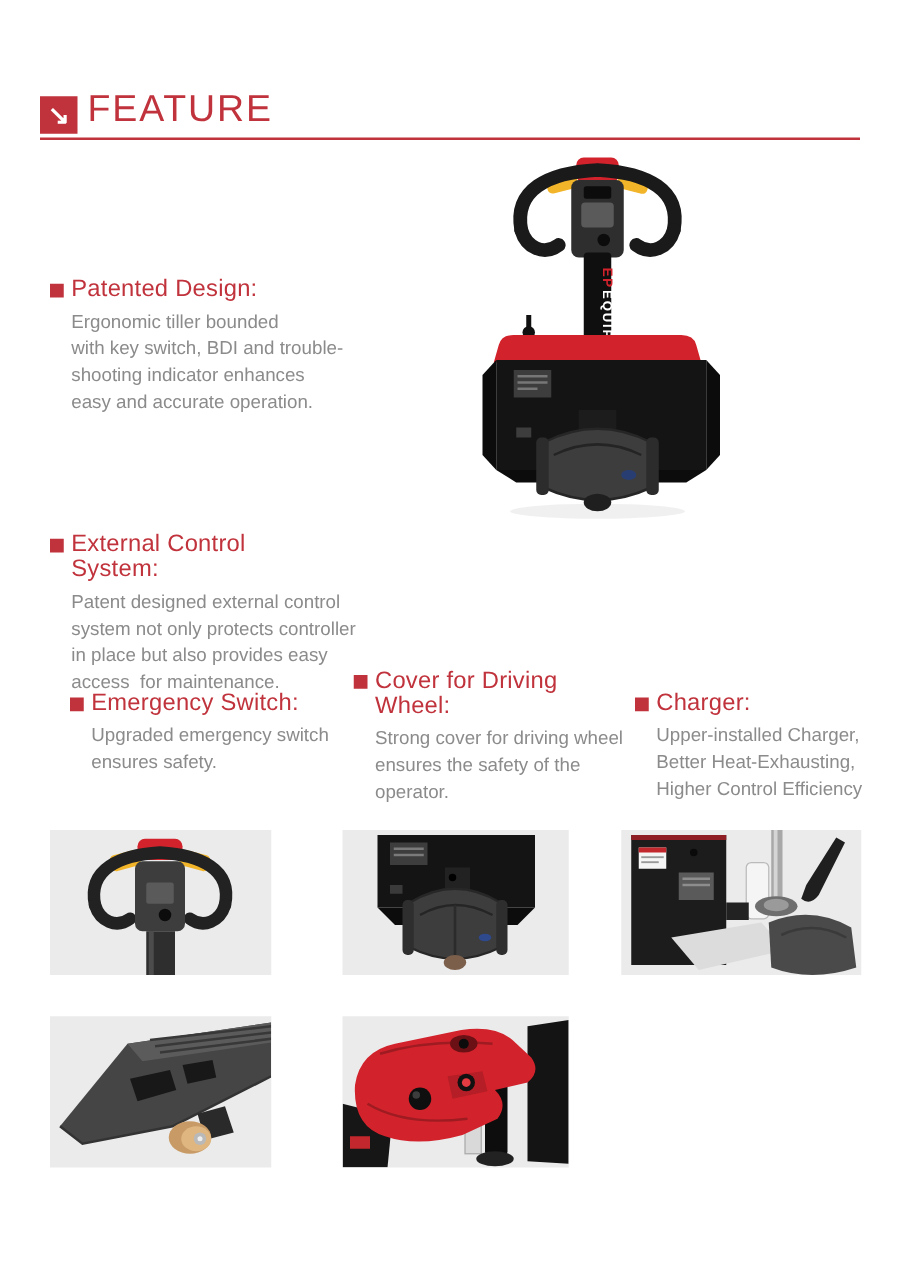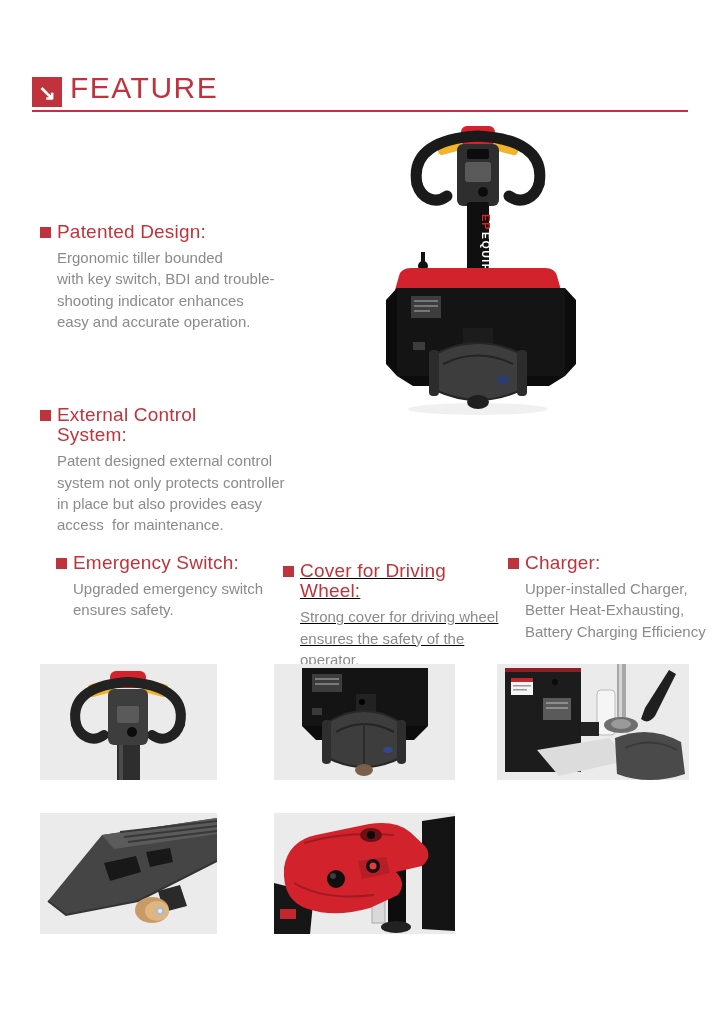--- a/index.html
+++ b/index.html
@@ -18,25 +18,25 @@
   .hdr-rule{position:absolute;left:32px;top:110px;width:656px;height:2px;background:var(--accent);}
 
   
   .feature{position:absolute;}
   .bullet{position:absolute;left:0;top:5px;width:11px;height:11px;background:var(--accent);}
   .ftitle{margin:0 0 5px 17px;font-size:19px;line-height:1.06;font-weight:400;color:var(--accent);
     white-space:pre-wrap;letter-spacing:0.2px;}
   .fbody{margin:0 0 0 17px;font-size:15px;line-height:1.42;color:var(--body-text);white-space:pre-wrap;}
 
   .f0{left:40px;top:210px;width:240px;margin-top:12px;}
-  .f1{left:40px;top:405px;width:245px;}
+  .f1{left:40px;top:426px;width:245px;}
   .f2{left:283px;top:431px;width:218px;}
   .f3{left:508px;top:431px;width:208px;}
   .f4{left:56px;top:553px;width:245px;}
-  .f5{left:283px;top:561px;width:218px;text-decoration:underline;}
+  .f5{left:283px;top:535px;width:218px;}
   .f6{left:508px;top:553px;width:208px;}
 
   
   .hero{position:absolute;left:383px;top:118px;width:215px;height:300px;}
   .hero svg{display:block;width:100%;height:100%;}
 
   
   .photo{position:absolute;background:var(--photo-bg);overflow:hidden;}
   .photo svg{display:block;width:100%;height:100%;}
   .p1{left:40px;top:664px;width:177px;height:116px;}
@@ -153,21 +153,21 @@
     <p class="fbody">Strong cover for driving wheel
 ensures the safety of the
 operator.</p>
   </div>
 
   <div class="feature f6">
     <span class="bullet"></span>
     <h3 class="ftitle">Charger:</h3>
     <p class="fbody">Upper-installed Charger,
 Better Heat-Exhausting,
-Battery Charging Efficiency</p>
+Higher Control Efficiency</p>
   </div>
 
   <div class="photo p1">
     <svg viewBox="0 0 177 116">
       <rect class="s-red" x="70" y="7" width="36" height="17" rx="6"></rect>
       <rect class="s-yellow" x="48" y="18" width="24" height="13" rx="4" transform="rotate(-15 60 24)"></rect>
       <rect class="s-yellow" x="104" y="18" width="24" height="13" rx="4" transform="rotate(15 116 24)"></rect>
       <path d="M36,60 C30,31 56,20 88,18 C120,20 146,31 140,60" fill="none" stroke="#222" stroke-width="10" stroke-linecap="round"></path>
       <path d="M36,60 C40,73 53,79 64,71" fill="none" stroke="#222" stroke-width="10" stroke-linecap="round"></path>
       <path d="M140,60 C136,73 123,79 112,71" fill="none" stroke="#222" stroke-width="10" stroke-linecap="round"></path>

